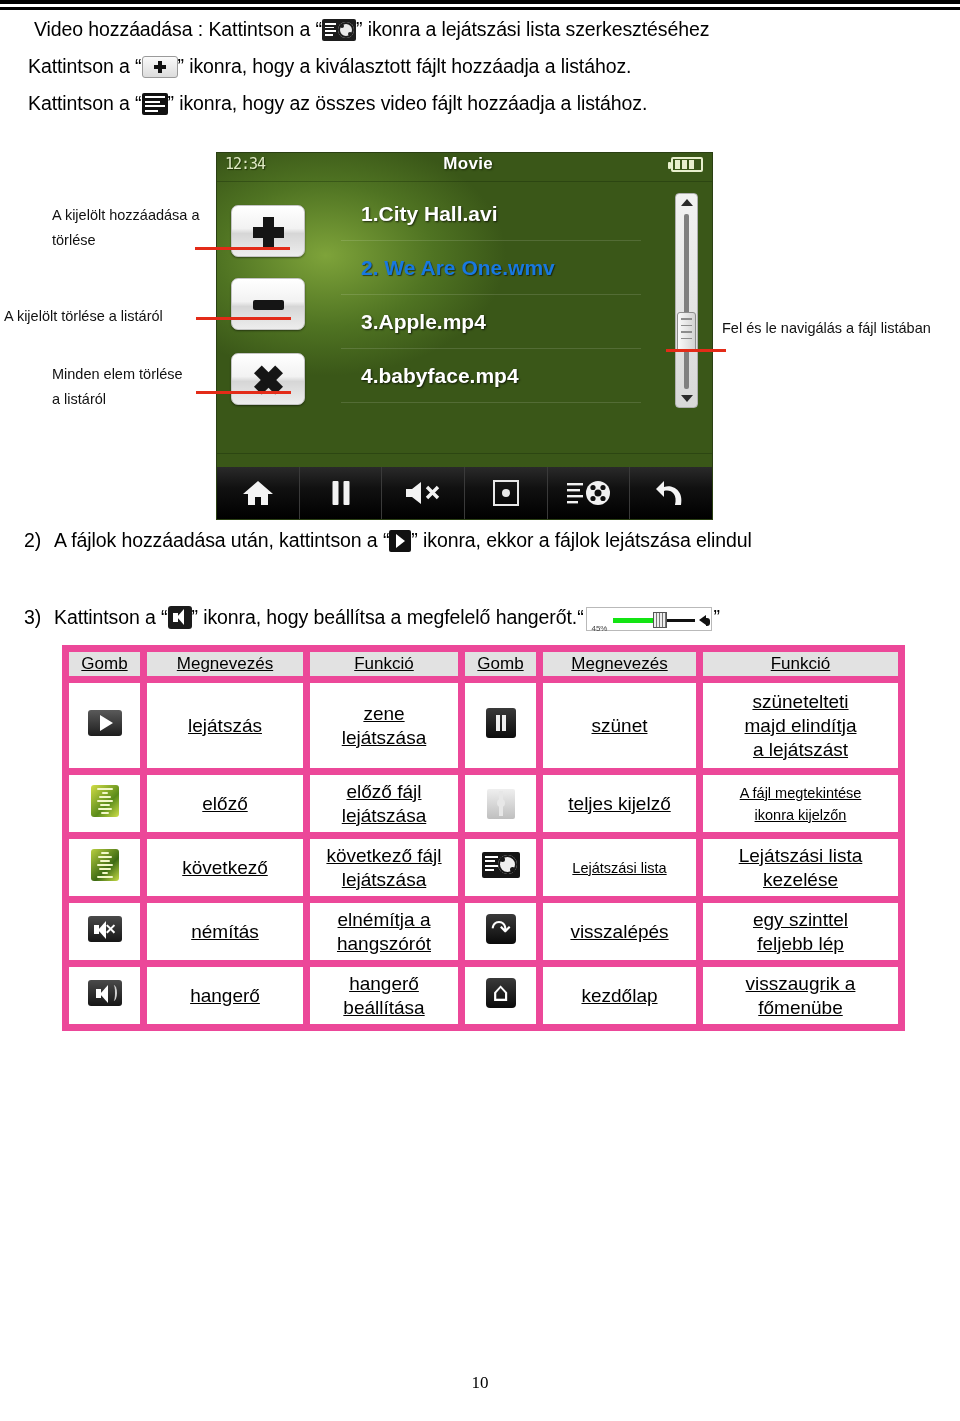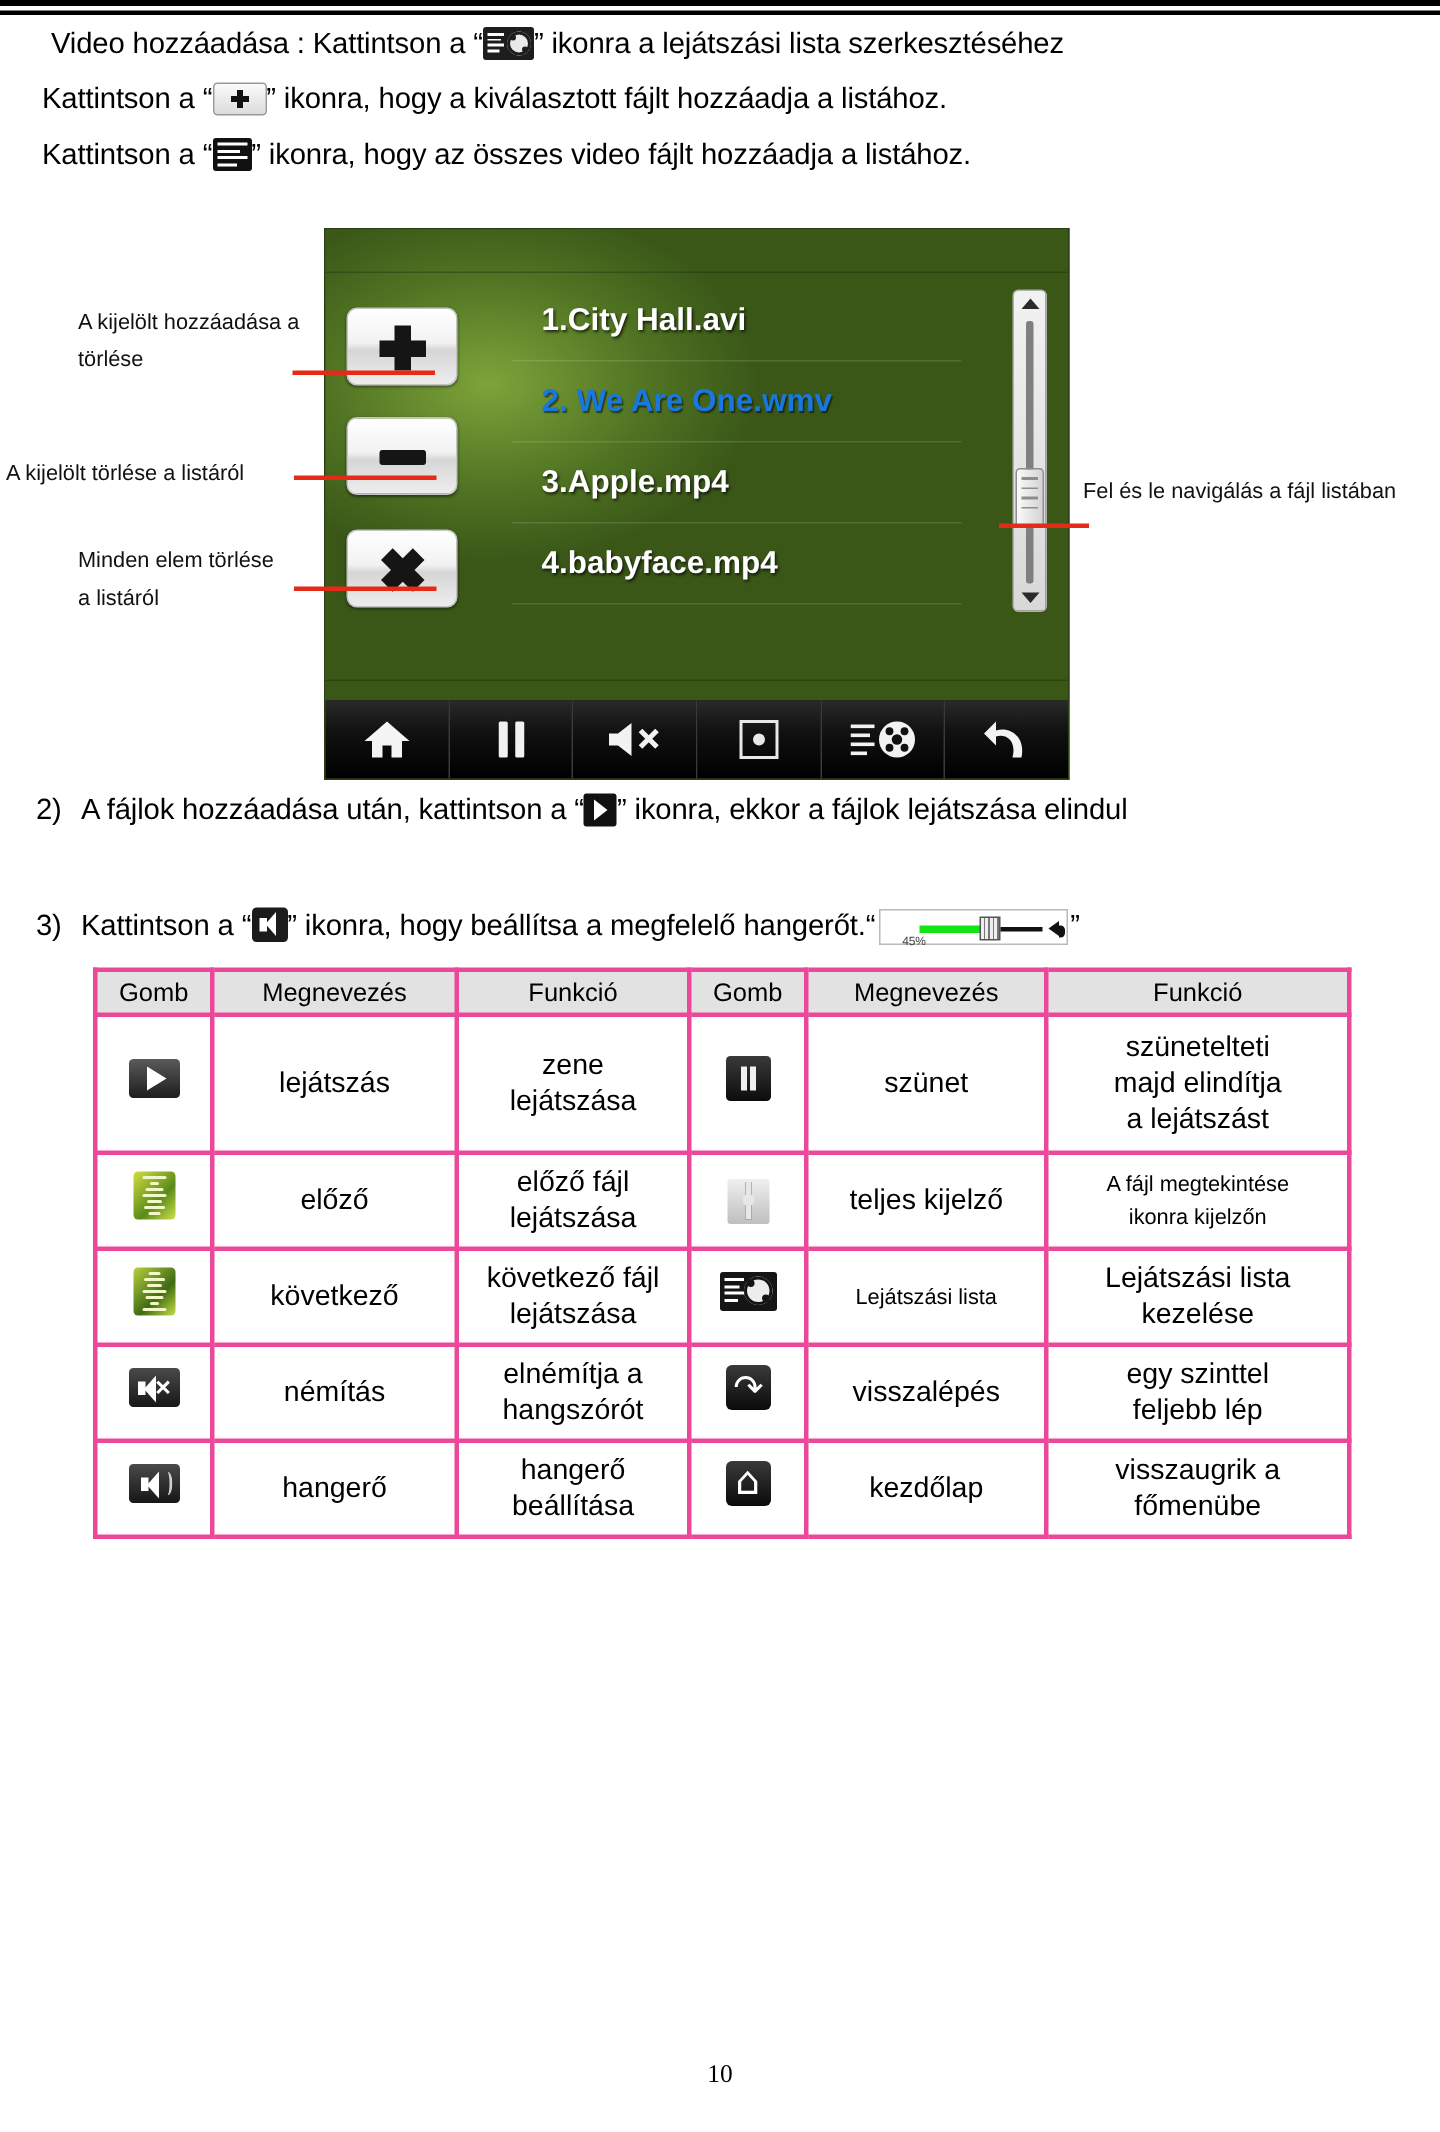--- a/index.html
+++ b/index.html
@@ -123,21 +123,21 @@
     border-right:7px solid #fff;border-top:8px solid transparent;border-bottom:8px solid transparent;
   }
 
   
   .vol-chip{
     display:inline-block; vertical-align:-7px;
     width:126px; height:24px; border:1px solid #b9b9b9; background:#fff;
     position:relative; margin:0 2px;
   }
   .vol-chip .pct{
-    position:absolute;left:5px;top:6px;font-size:8px;color:#444;margin-left:10px;
+    position:absolute;left:5px;top:6px;font-size:8px;color:#444;
   }
   .vol-chip .track-green{
     position:absolute;left:26px;top:10px;width:42px;height:5px;background:#13e413;
   }
   .vol-chip .track-black{
     position:absolute;left:80px;top:11px;width:28px;height:3px;background:#111;
   }
   .vol-chip .knob{
     position:absolute;left:66px;top:4px;width:14px;height:16px;
     background:linear-gradient(90deg,#eee 0,#eee 2px,#777 2px,#777 3px,#eee 3px,#eee 5px,#777 5px,#777 6px,#eee 6px,#eee 8px,#777 8px,#777 9px,#eee 9px,#eee 11px,#777 11px,#777 12px,#eee 12px);
@@ -288,24 +288,25 @@
   }
   .step .num{display:inline-block;width:30px;}
 
   
   .btn-table{
     position:absolute;left:62px;top:645px;width:836px;
     border-collapse:collapse;
     table-layout:fixed;
   }
   .btn-table th, .btn-table td{
-    border:3px solid #ec4899;
+    border:7px solid #ec4899;
     text-align:center;
     vertical-align:middle;
     padding:2px 3px;
+    text-decoration:underline;
   }
   .btn-table th{
     background:#e2e2e2;
     font-size:17px;
     font-weight:normal;
     height:30px;
   }
   .btn-table td{ font-size:19px; line-height:24px; }
   .btn-table td.small{ font-size:14.5px; line-height:22px;}
   .col-gomb{width:78px;}
@@ -387,20 +388,29 @@
           <i></i>
         </span></span><span>” ikonra, hogy az összes video fájlt hozzáadja a listához.</span></p>
 
 </div>
 
 <div class="device">
   <div class="leafbg"></div>
   <div class="vein" style="left:0;top:28px;width:100%;"></div>
   <div class="vein" style="left:0;top:300px;width:100%;"></div>
 
+  <div class="dev-status">
+    <span class="dev-time">12:34</span>
+    <span class="dev-title">Movie</span>
+    <span class="dev-batt">
+        <i></i>
+        <i></i>
+        <i></i>
+      </span>
+  </div>
 
   <div class="side-btn b1 sb-plus"></div>
   <div class="side-btn b2 sb-minus"></div>
   <div class="side-btn b3 sb-x"></div>
 
   <div class="filelist">
     <div class="row">1.City Hall.avi</div>
     <div class="row sel">2. We Are One.wmv</div>
     <div class="row">3.Apple.mp4</div>
     <div class="row">4.babyface.mp4</div>

